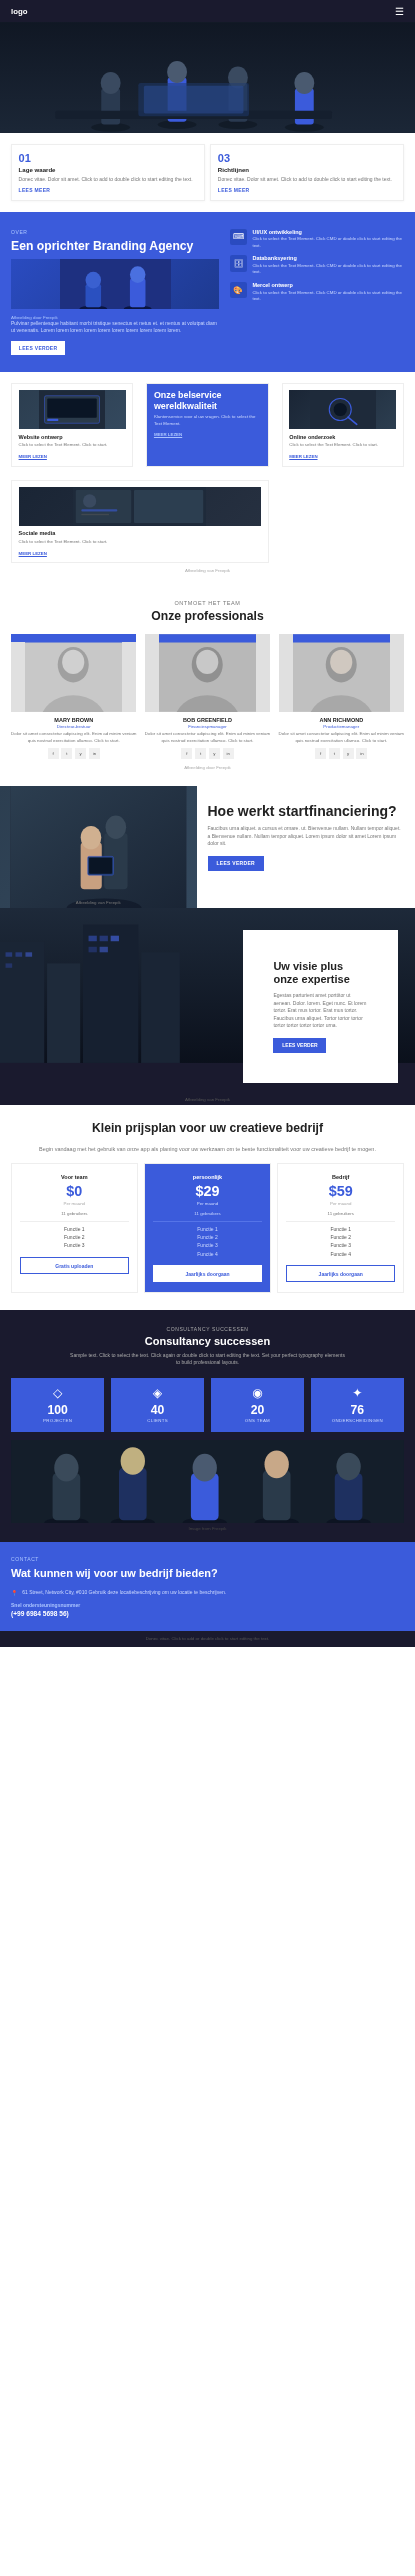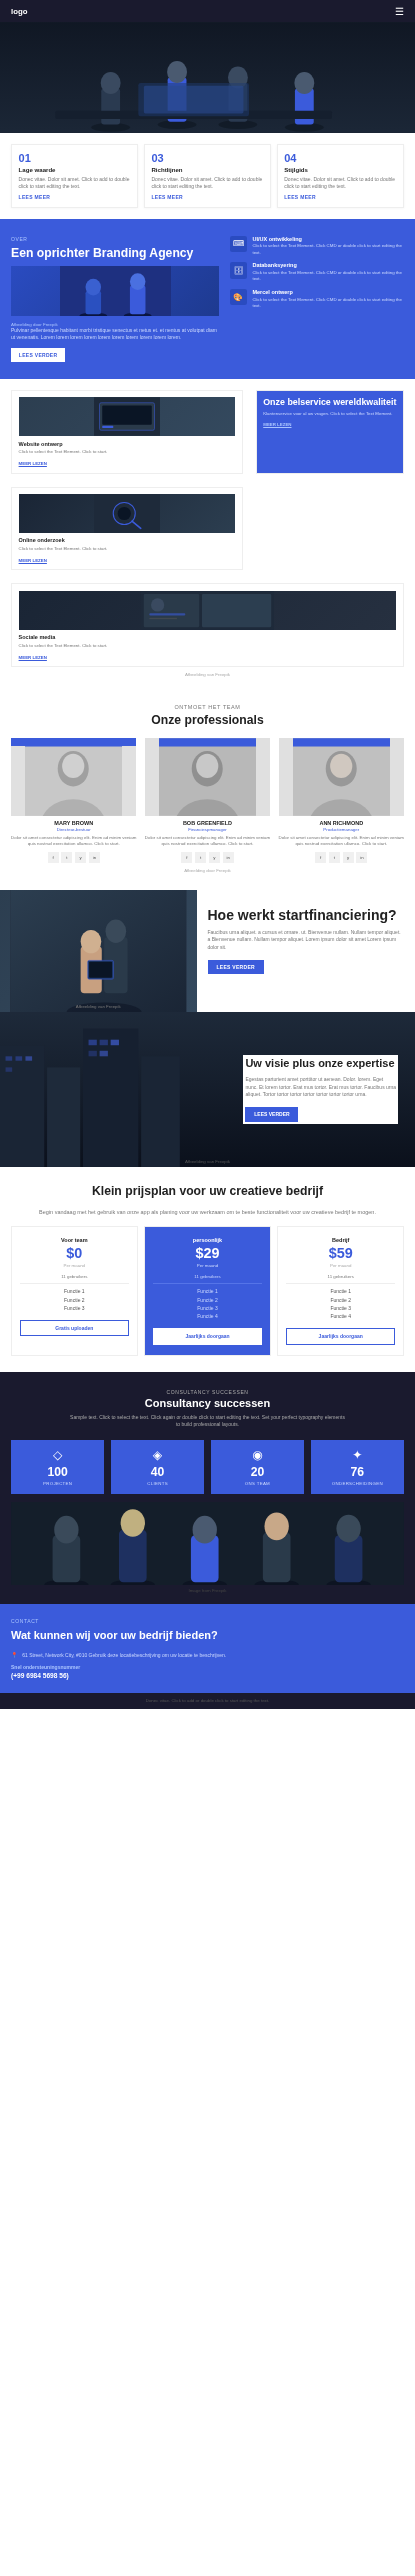--- a/index.html
+++ b/index.html
@@ -25,21 +25,21 @@
     .about-title { color: #fff; font-size: 12.2px; font-weight: bold; line-height: 1.2; margin-bottom: 5.5px; }
     .about-desc { color: #ccd9ff; font-size: 5px; line-height: 1.5; margin-bottom: 6.6px; }
     .about-btn { background: #fff; color: #3b5bdb; padding: 3.9px 7.8px; font-size: 5px; font-weight: bold; border: none; cursor: pointer; letter-spacing: 0.3px; }
     .about-right { flex: 1; display: flex; flex-direction: column; gap: 6.6px; }
     .about-feature { display: flex; gap: 5.5px; }
     .about-feature-icon { width: 16.6px; height: 16.6px; background: #2a4bc0; border-radius: 2.2px; display: flex; align-items: center; justify-content: center; color: #fff; font-size: 7.8px; flex-shrink: 0; }
     .about-feature-content { }
     .about-feature-title { color: #fff; font-size: 5.5px; font-weight: bold; margin-bottom: 1.7px; }
     .about-feature-desc { color: #ccd9ff; font-size: 4.4px; line-height: 1.4; }
     .about-img-credit { color: #aac4ff; font-size: 4.4px; margin-top: 2.8px; }
-    .services-grid { display: grid; grid-template-columns: 1fr; gap: 13px; }
+    .services-grid { display: grid; grid-template-columns: 1fr 1fr 1fr; gap: 13px; }
     .service-card { border: 0.6px solid #eee; padding: 6.6px; }
     .service-card.featured { background: #3b5bdb; color: #fff; grid-column: span 1; }
     .service-title { font-size: 5.5px; font-weight: bold; margin-bottom: 2.8px; color: #222; }
     .service-card.featured .service-title { color: #fff; font-size: 8.9px; line-height: 1.2; }
     .service-desc { font-size: 4.4px; color: #777; line-height: 1.4; margin-bottom: 3.3px; }
     .service-card.featured .service-desc { color: #ccd9ff; }
     .service-link { font-size: 4.4px; color: #3b5bdb; font-weight: bold; }
     .service-card.featured .service-link { color: #aac4ff; }
     .services-img-credit { font-size: 4.4px; color: #aaa; margin-top: 4.4px; text-align: center; }
 
@@ -61,21 +61,21 @@
     .funding { display: flex; background: #fff; min-height: 122px; }
     .funding-img { flex: 1; background: linear-gradient(135deg, #2c3e50, #34495e); display: flex; align-items: center; justify-content: center; position: relative; overflow: hidden; }
     .funding-content { flex: 1; padding: 16.6px 11px; }
     .funding-title { font-size: 14px; font-weight: bold; color: #222; margin-bottom: 5.5px; line-height: 1.2; }
     .funding-desc { font-size: 5px; color: #777; line-height: 1.5; margin-bottom: 8.3px; }
     .funding-btn { background: #3b5bdb; color: #fff; padding: 4.4px 8.9px; font-size: 5px; font-weight: bold; border: none; cursor: pointer; letter-spacing: 0.3px; }
 
     
     .vision { background: #1a1a2e; padding: 0; position: relative; min-height: 138px; overflow: hidden; }
     .vision-content { position: relative; z-index: 2; display: flex; align-items: center; justify-content: flex-end; padding: 22px 16.6px; min-height: 138px; }
-    .vision-box { background: #fff; padding: 2px; max-width: 155px; }
+    .vision-box { background: #fff; padding: 30px; max-width: 155px; }
     .vision-title { font-size: 11px; font-weight: bold; color: #222; margin-bottom: 5.5px; line-height: 1.2; }
     .vision-desc { font-size: 5px; color: #777; line-height: 1.5; margin-bottom: 8.3px; }
     .vision-btn { background: #3b5bdb; color: #fff; padding: 4.4px 8.9px; font-size: 5px; font-weight: bold; border: none; cursor: pointer; }
 
     
     .pricing { padding: 16.6px 11px; background: #fff; text-align: center; }
     .pricing-desc { font-size: 5.5px; color: #777; margin-bottom: 11px; }
     .pricing-grid { display: flex; gap: 6.6px; }
     .pricing-card { flex: 1; border: 0.6px solid #eee; padding: 10px 7.8px; text-align: center; }
     .pricing-card.featured-price { background: #3b5bdb; color: #fff; }
@@ -178,26 +178,20 @@
     <div class="step-title">Lage waarde</div>
     <div class="step-desc">Donec vitae. Dolor sit amet. Click to add to double click to start editing the text.</div>
     <a class="step-link" href="#">LEES MEER</a>
   </div>
   <div class="step-card">
     <div class="step-num">03</div>
     <div class="step-title">Richtlijnen</div>
     <div class="step-desc">Donec vitae. Dolor sit amet. Click to add to double click to start editing the text.</div>
     <a class="step-link" href="#">LEES MEER</a>
   </div>
-  <div class="step-card">
-    <div class="step-num">04</div>
-    <div class="step-title">Stijlgids</div>
-    <div class="step-desc">Donec vitae. Dolor sit amet. Click to add to double click to start editing the text.</div>
-    <a class="step-link" href="#">LEES MEER</a>
-  </div>
 </section>
 
 <section class="about">
   <div class="about-left">
     <div class="about-label">OVER</div>
     <div class="about-title">Een oprichter Branding Agency</div>
     
     <div style="width:100%;height:50px;background:linear-gradient(135deg,#2a4bc0,#1e3a90);margin-bottom:5.5px;display:flex;align-items:center;justify-content:center;overflow:hidden;">
       <svg width="111" height="50" viewBox="0 0 200 90" xmlns="http://www.w3.org/2000/svg">
         <rect width="200" height="90" fill="#1e3080"></rect>

